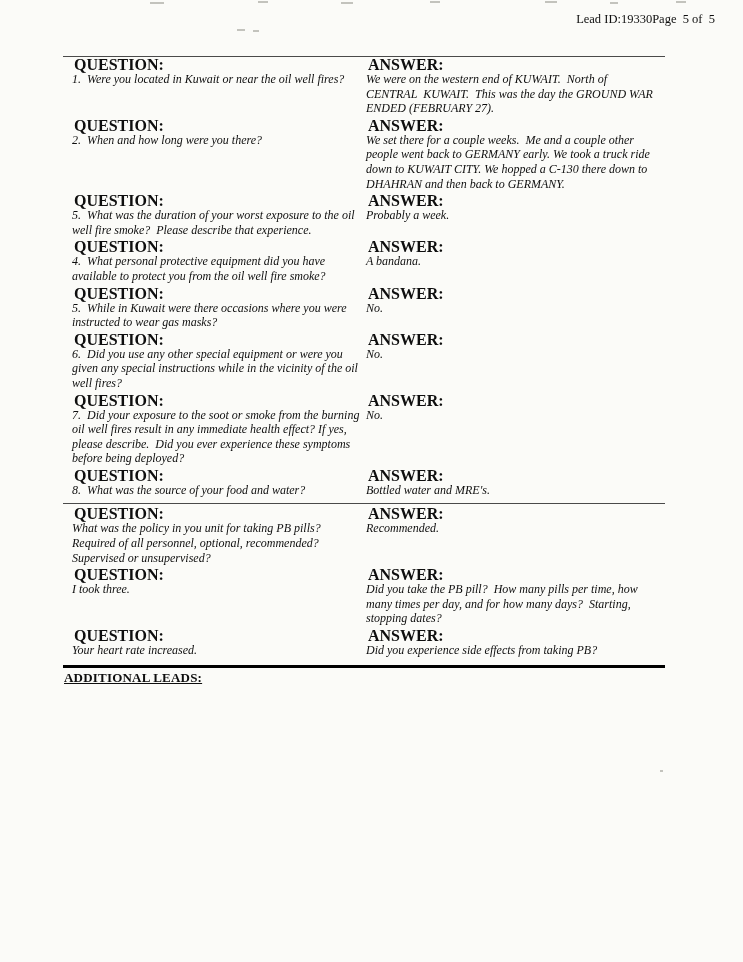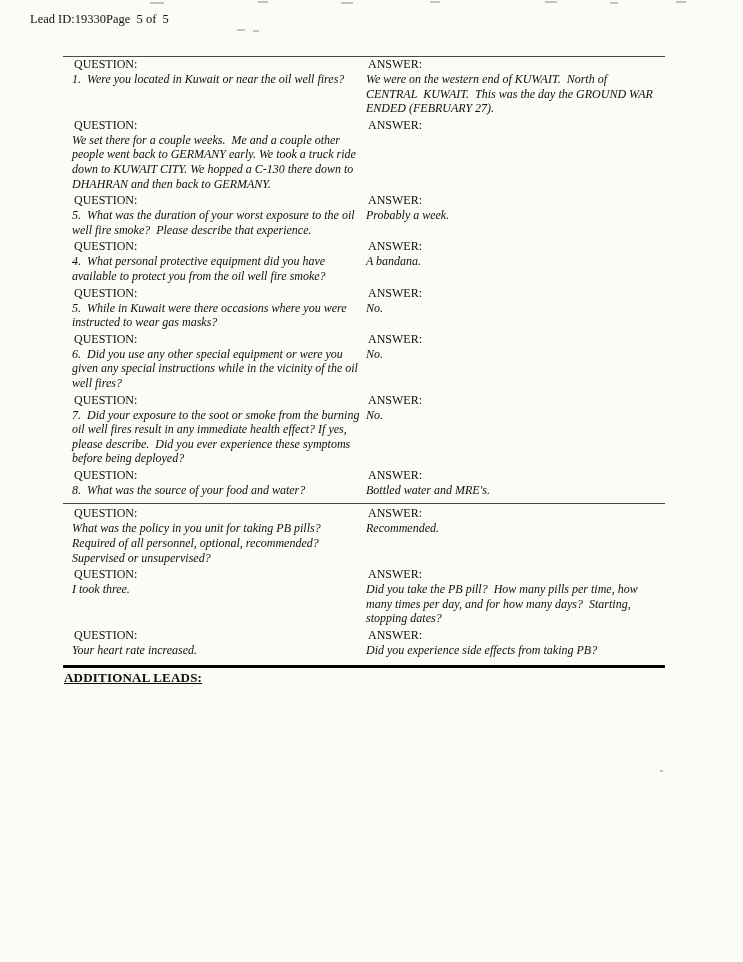--- a/index.html
+++ b/index.html
@@ -10,21 +10,21 @@
     color: #0e0e0e;
     position: relative;
     overflow: hidden;
   }
   .artifact { position: absolute; background: #b5b5ae; opacity: .8; }
 
   .doc-header {
     position: absolute;
     top: 12px; left: 30px; right: 28px;
     display: flex;
-    justify-content: flex-start;
+    justify-content: flex-end;
     font-size: 12.5px;
     white-space: pre;
   }
 
   .content {
     position: absolute;
     top: 56px; left: 63px; width: 602px;
   }
   .rule-thin {
     border: none;
@@ -37,22 +37,22 @@
     letter-spacing: .2px;
     margin: 9px 0 4px 1px;
   }
   .qa-item { margin-bottom: 2px; }
   .qa-row {
     display: grid;
     grid-template-columns: 294px 1fr;
     padding-left: 9px;
   }
   .qa-label {
-    font-weight: normal;
-    font-size: 12px;
+    font-weight: bold;
+    font-size: 16px;
     line-height: 15px;
     padding-left: 2px;
   }
   .qa-text {
     font-size: 12px;
     line-height: 14.6px;
     white-space: pre-wrap;
     padding-right: 6px;
     font-style: italic;
   }
@@ -104,20 +104,21 @@
       <div class="qa-text">We were on the western end of KUWAIT.  North of CENTRAL  KUWAIT.  This was the day the GROUND WAR ENDED (FEBRUARY 27).</div>
     </div>
   </div>
 
   <div class="qa-item">
     <div class="qa-row">
       <span class="qa-label">QUESTION:</span>
       <span class="qa-label">ANSWER:</span>
     </div>
     <div class="qa-row">
+      <div class="qa-text">2.  When and how long were you there?</div>
       <div class="qa-text">We set there for a couple weeks.  Me and a couple other people went back to GERMANY early. We took a truck ride down to KUWAIT CITY. We hopped a C-130 there down to DHAHRAN and then back to GERMANY.</div>
     </div>
   </div>
 
   <div class="qa-item">
     <div class="qa-row">
       <span class="qa-label">QUESTION:</span>
       <span class="qa-label">ANSWER:</span>
     </div>
     <div class="qa-row">

